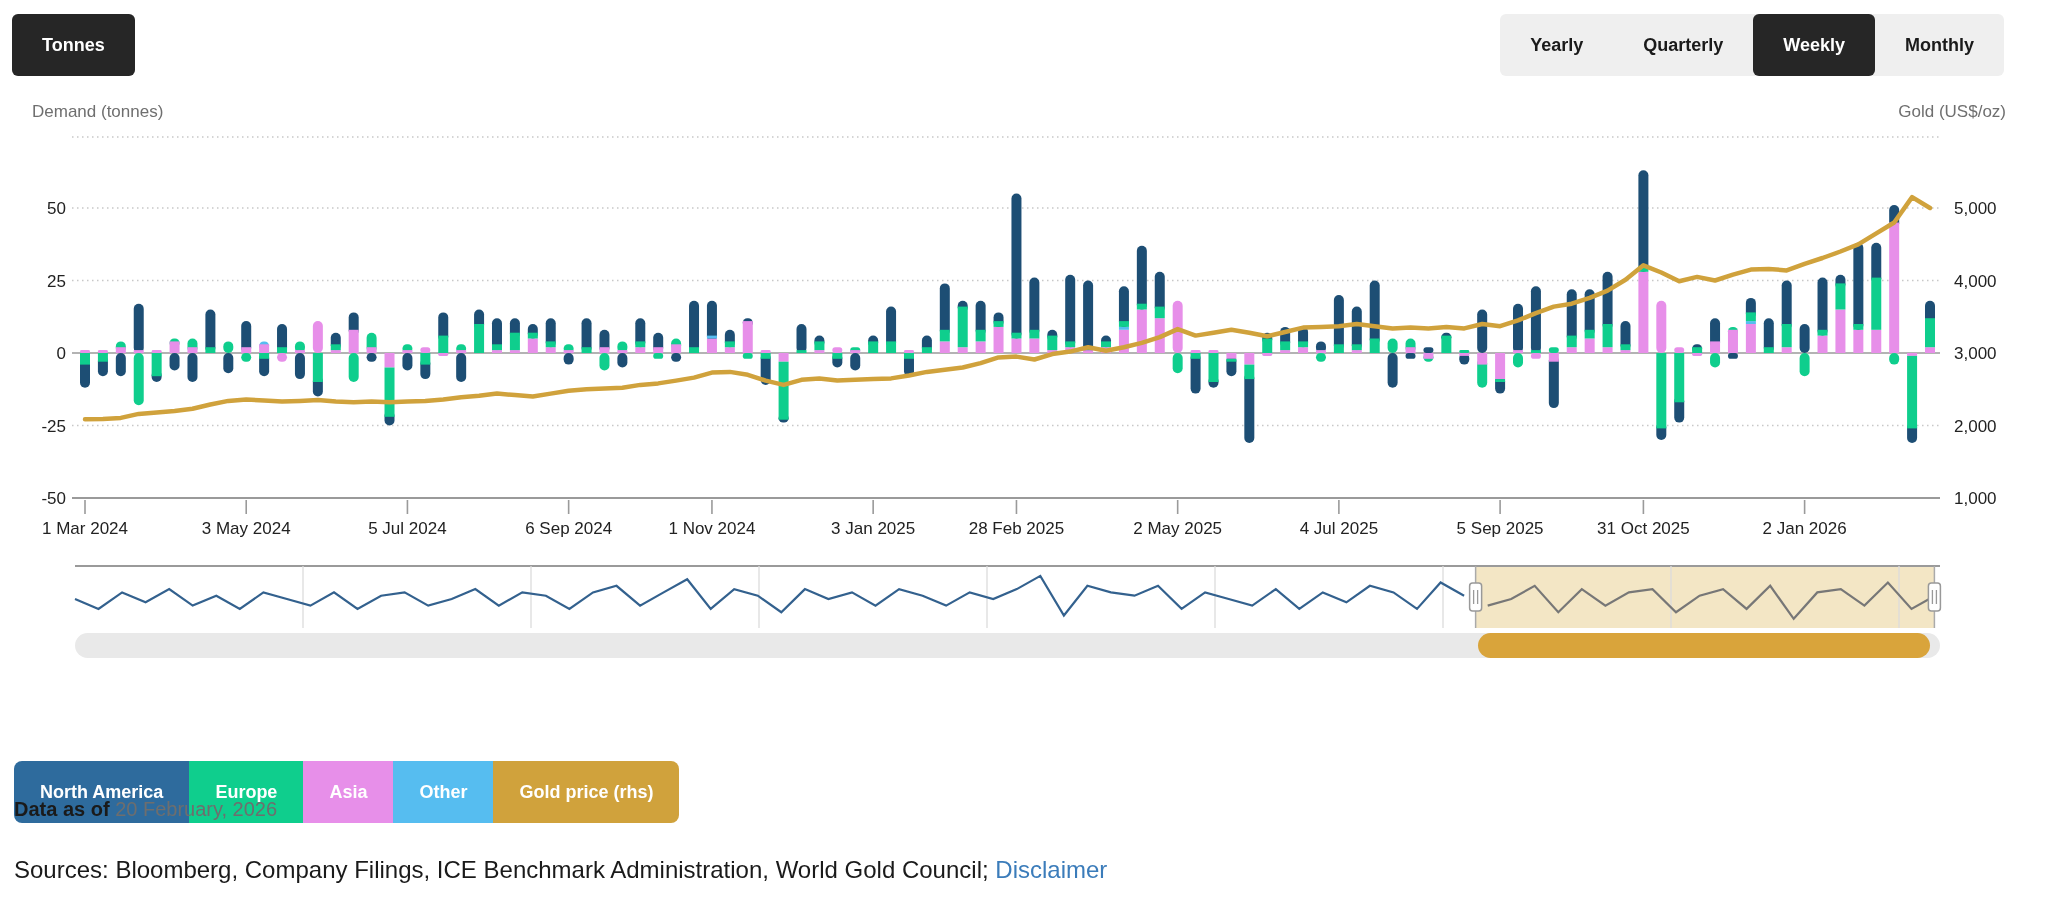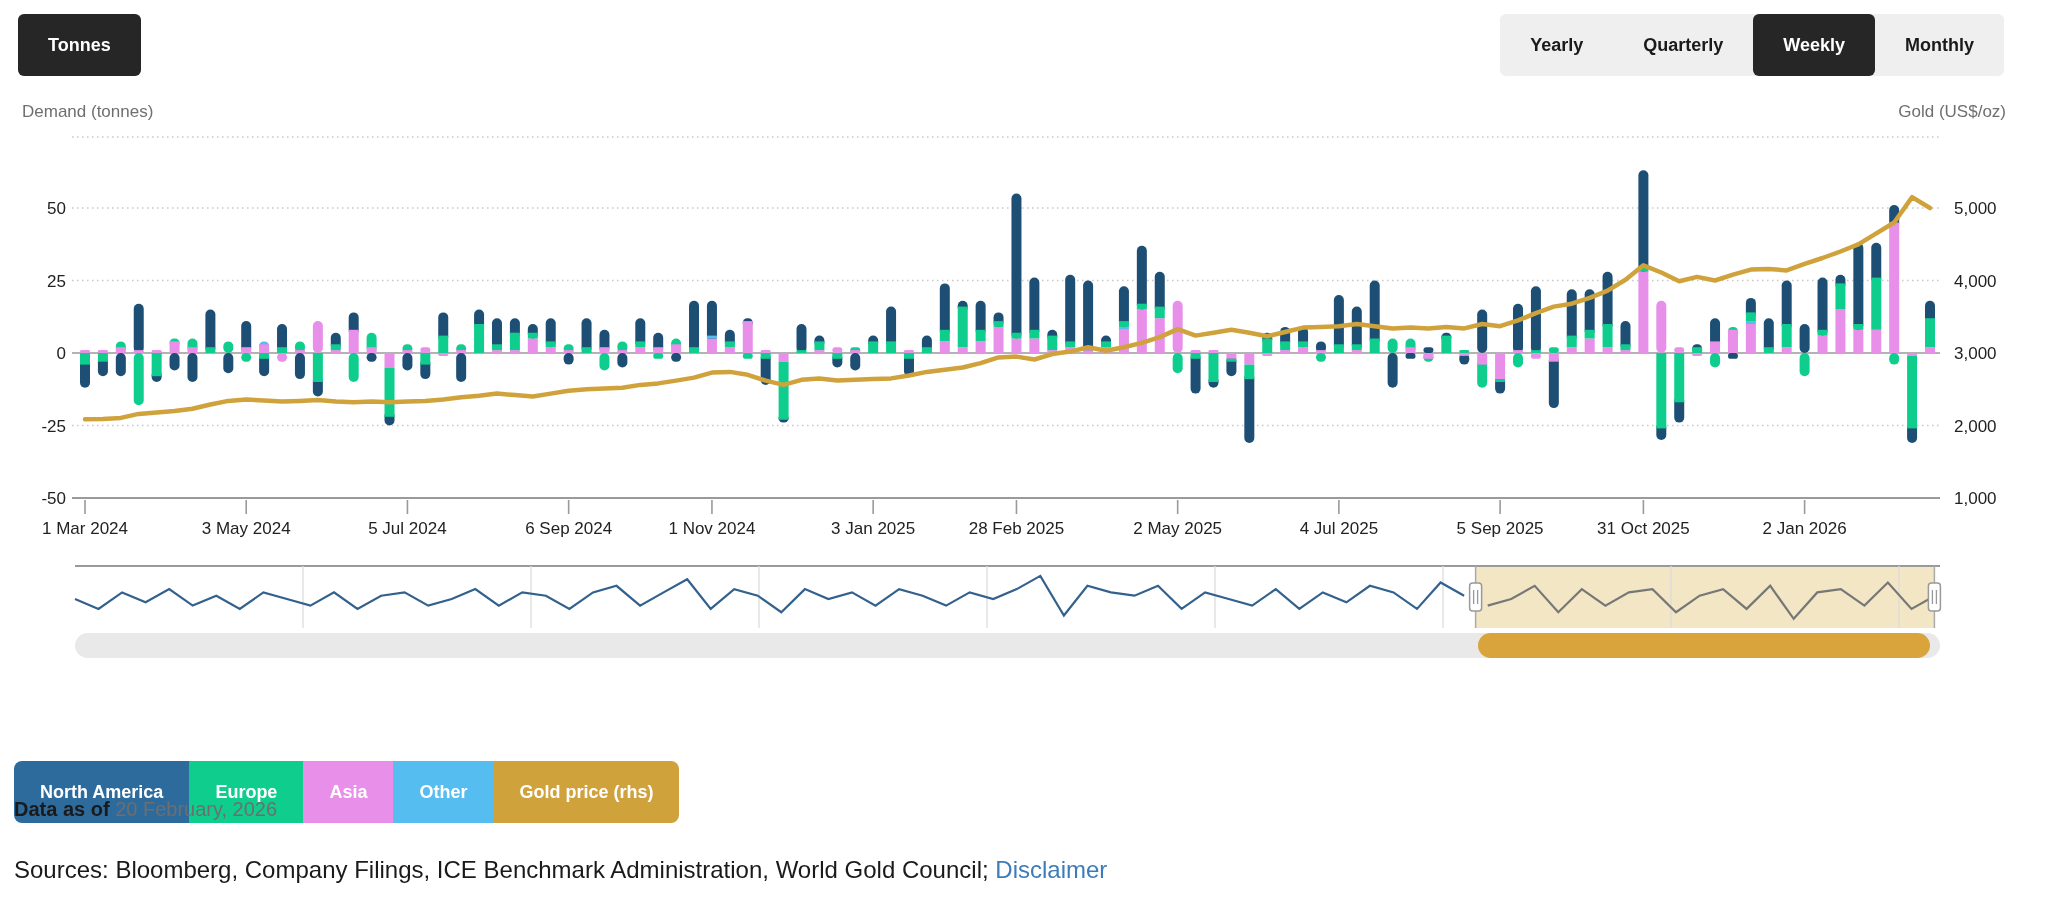--- a/index.html
+++ b/index.html
@@ -4,25 +4,25 @@
 <style>
   html,body{margin:0;padding:0;background:#fff;}
   #app{position:relative;width:2048px;height:904px;background:#fff;overflow:hidden;
        font-family:"Liberation Sans","DejaVu Sans",sans-serif;}
   
   .seg-group{position:absolute;top:14px;display:flex;background:#efefef;border-radius:6px;}
   .seg-btn{height:62px;line-height:62px;padding:0 30px;font-size:18px;font-weight:700;
            color:#1a1a1a;background:transparent;border:none;cursor:pointer;border-radius:6px;
            font-family:inherit;}
   .seg-btn.selected{background:#262626;color:#ffffff;}
-  #unit-group{left:18px;gap:11px;}
+  #unit-group{left:12px;gap:11px;}
   #freq-group{right:44px;}
   
   .axis-title{position:absolute;top:102px;font-size:17px;color:#6f6f6f;}
-  #left-axis-title{left:22px;}
+  #left-axis-title{left:32px;}
   #right-axis-title{right:42px;text-align:right;}
   #chart-svg{position:absolute;left:0;top:0;width:2048px;height:904px;}
   
   #scroll-track{position:absolute;left:75px;top:633px;width:1865px;height:25px;
                 background:#e9e9e9;border-radius:13px;}
   #scroll-thumb{position:absolute;left:1403px;top:0;width:452px;height:25px;
                 background:#d9a43b;border-radius:13px;}
   
   #legend{position:absolute;left:14px;top:729px;display:flex;border-radius:8px;overflow:hidden;margin-top:32px;}
   .legend-chip{height:62px;line-height:62px;padding:0 26px;font-size:18px;font-weight:700;

